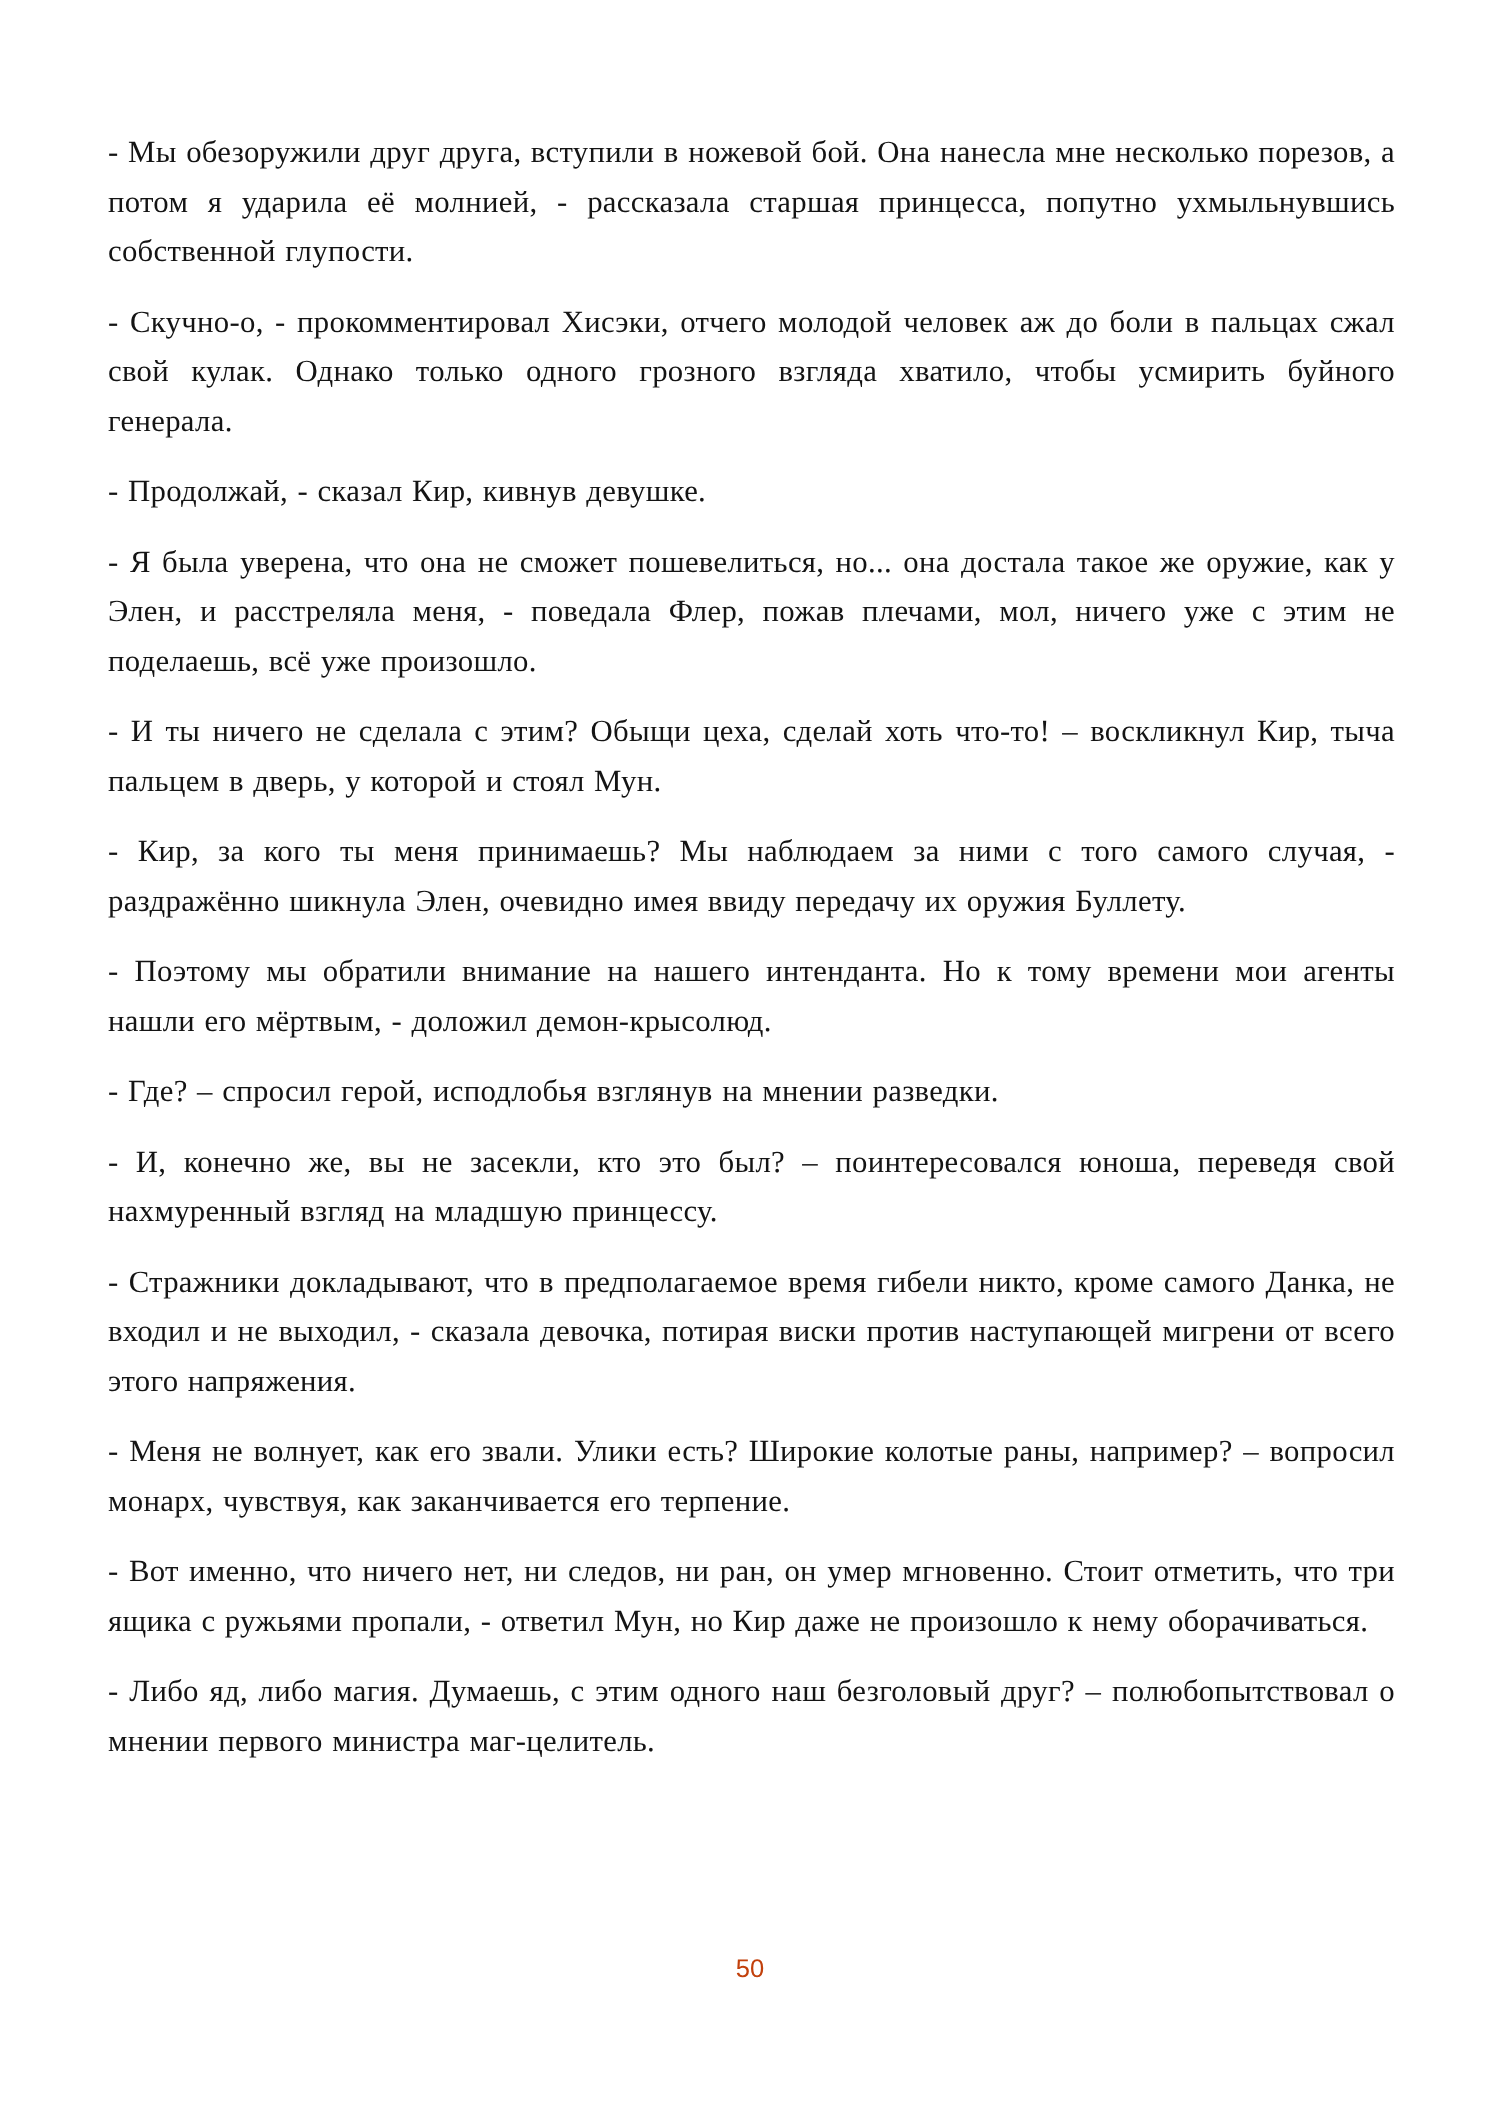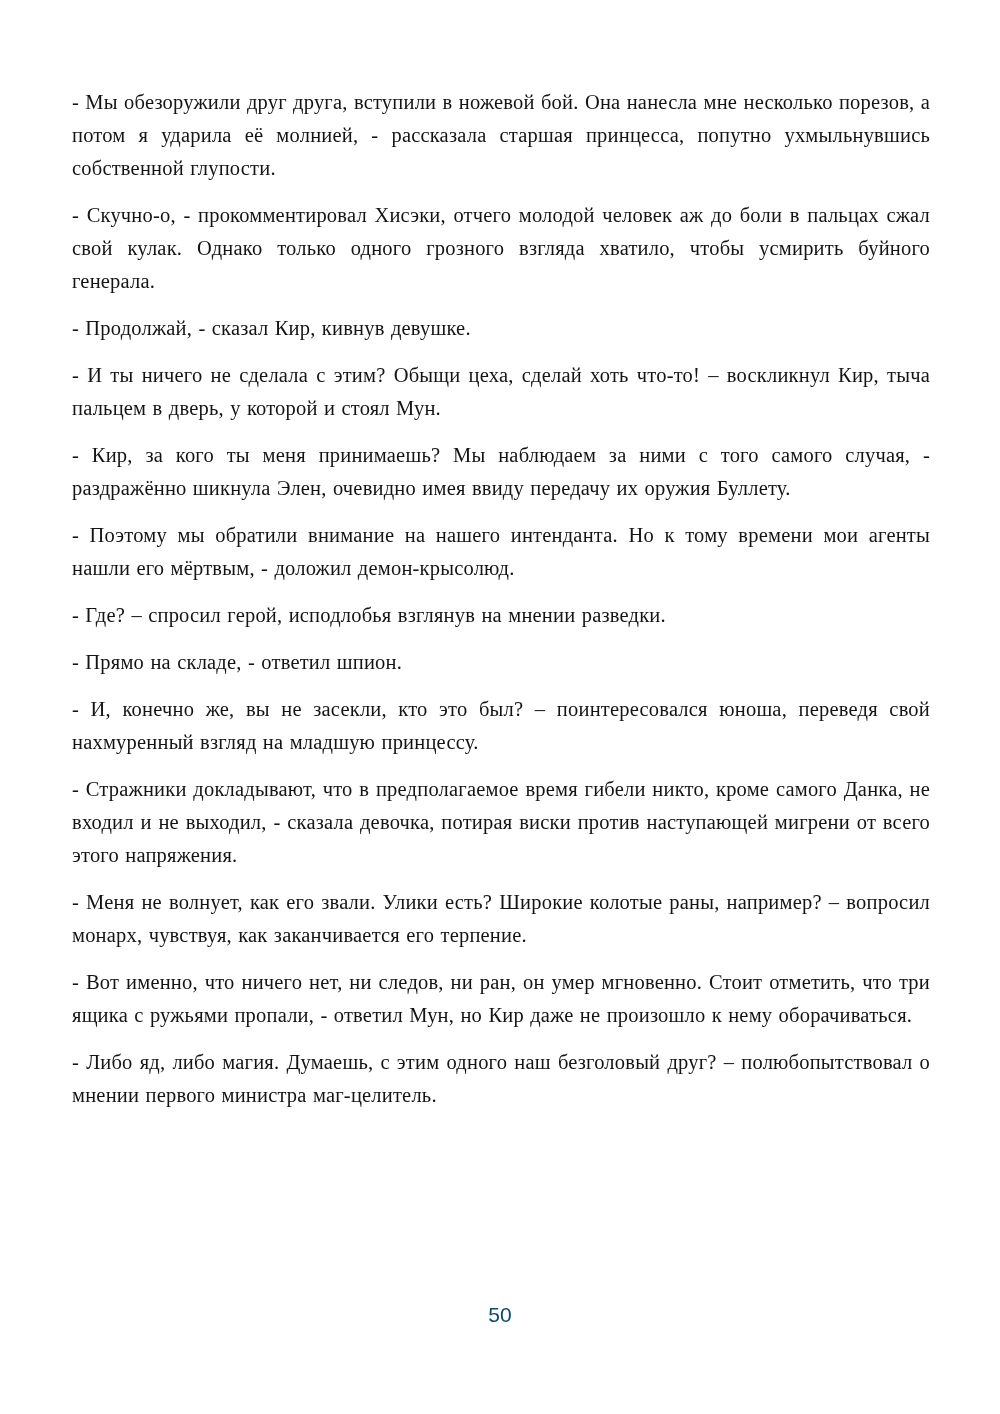--- a/index.html
+++ b/index.html
@@ -32,38 +32,38 @@
   }
   .page-footer {
     position: absolute;
     left: 0;
     top: 1303px;
     width: 100%;
     text-align: center;
   }
   .page-number {
     font-family: "Liberation Sans", sans-serif;
-    font-size: 21px;
-    color: #0c4a6e;
+    font-size: 17px;
+    color: #c2410c;
   }
 </style>
 </head>
 <body>
 
 <div class="page">
 
   <main class="text-block">
     <p class="para">- Мы обезоружили друг друга, вступили в ножевой бой. Она нанесла мне несколько порезов, а потом я ударила её молнией, - рассказала старшая принцесса, попутно ухмыльнувшись собственной глупости.</p>
     <p class="para">- Скучно-о, - прокомментировал Хисэки, отчего молодой человек аж до боли в пальцах сжал свой кулак. Однако только одного грозного взгляда хватило, чтобы усмирить буйного генерала.</p>
     <p class="para">- Продолжай, - сказал Кир, кивнув девушке.</p>
+    <p class="para">- Я была уверена, что она не сможет пошевелиться, но... она достала такое же оружие, как у Элен, и расстреляла меня, - поведала Флер, пожав плечами, мол, ничего уже с этим не поделаешь, всё уже произошло.</p>
     <p class="para">- И ты ничего не сделала с этим? Обыщи цеха, сделай хоть что-то! – воскликнул Кир, тыча пальцем в дверь, у которой и стоял Мун.</p>
     <p class="para">- Кир, за кого ты меня принимаешь? Мы наблюдаем за ними с того самого случая, - раздражённо шикнула Элен, очевидно имея ввиду передачу их оружия Буллету.</p>
     <p class="para">- Поэтому мы обратили внимание на нашего интенданта. Но к тому времени мои агенты нашли его мёртвым, - доложил демон-крысолюд.</p>
     <p class="para">- Где? – спросил герой, исподлобья взглянув на мнении разведки.</p>
-    <p class="para">- Прямо на складе, - ответил шпион.</p>
     <p class="para">- И, конечно же, вы не засекли, кто это был? – поинтересовался юноша, переведя свой нахмуренный взгляд на младшую принцессу.</p>
     <p class="para">- Стражники докладывают, что в предполагаемое время гибели никто, кроме самого Данка, не входил и не выходил, - сказала девочка, потирая виски против наступающей мигрени от всего этого напряжения.</p>
     <p class="para">- Меня не волнует, как его звали. Улики есть? Широкие колотые раны, например? – вопросил монарх, чувствуя, как заканчивается его терпение.</p>
     <p class="para">- Вот именно, что ничего нет, ни следов, ни ран, он умер мгновенно. Стоит отметить, что три ящика с ружьями пропали, - ответил Мун, но Кир даже не произошло к нему оборачиваться.</p>
     <p class="para">- Либо яд, либо магия. Думаешь, с этим одного наш безголовый друг? – полюбопытствовал о мнении первого министра маг-целитель.</p>
   </main>
 
   <footer class="page-footer">
     <span class="page-number">50</span>
   </footer>

